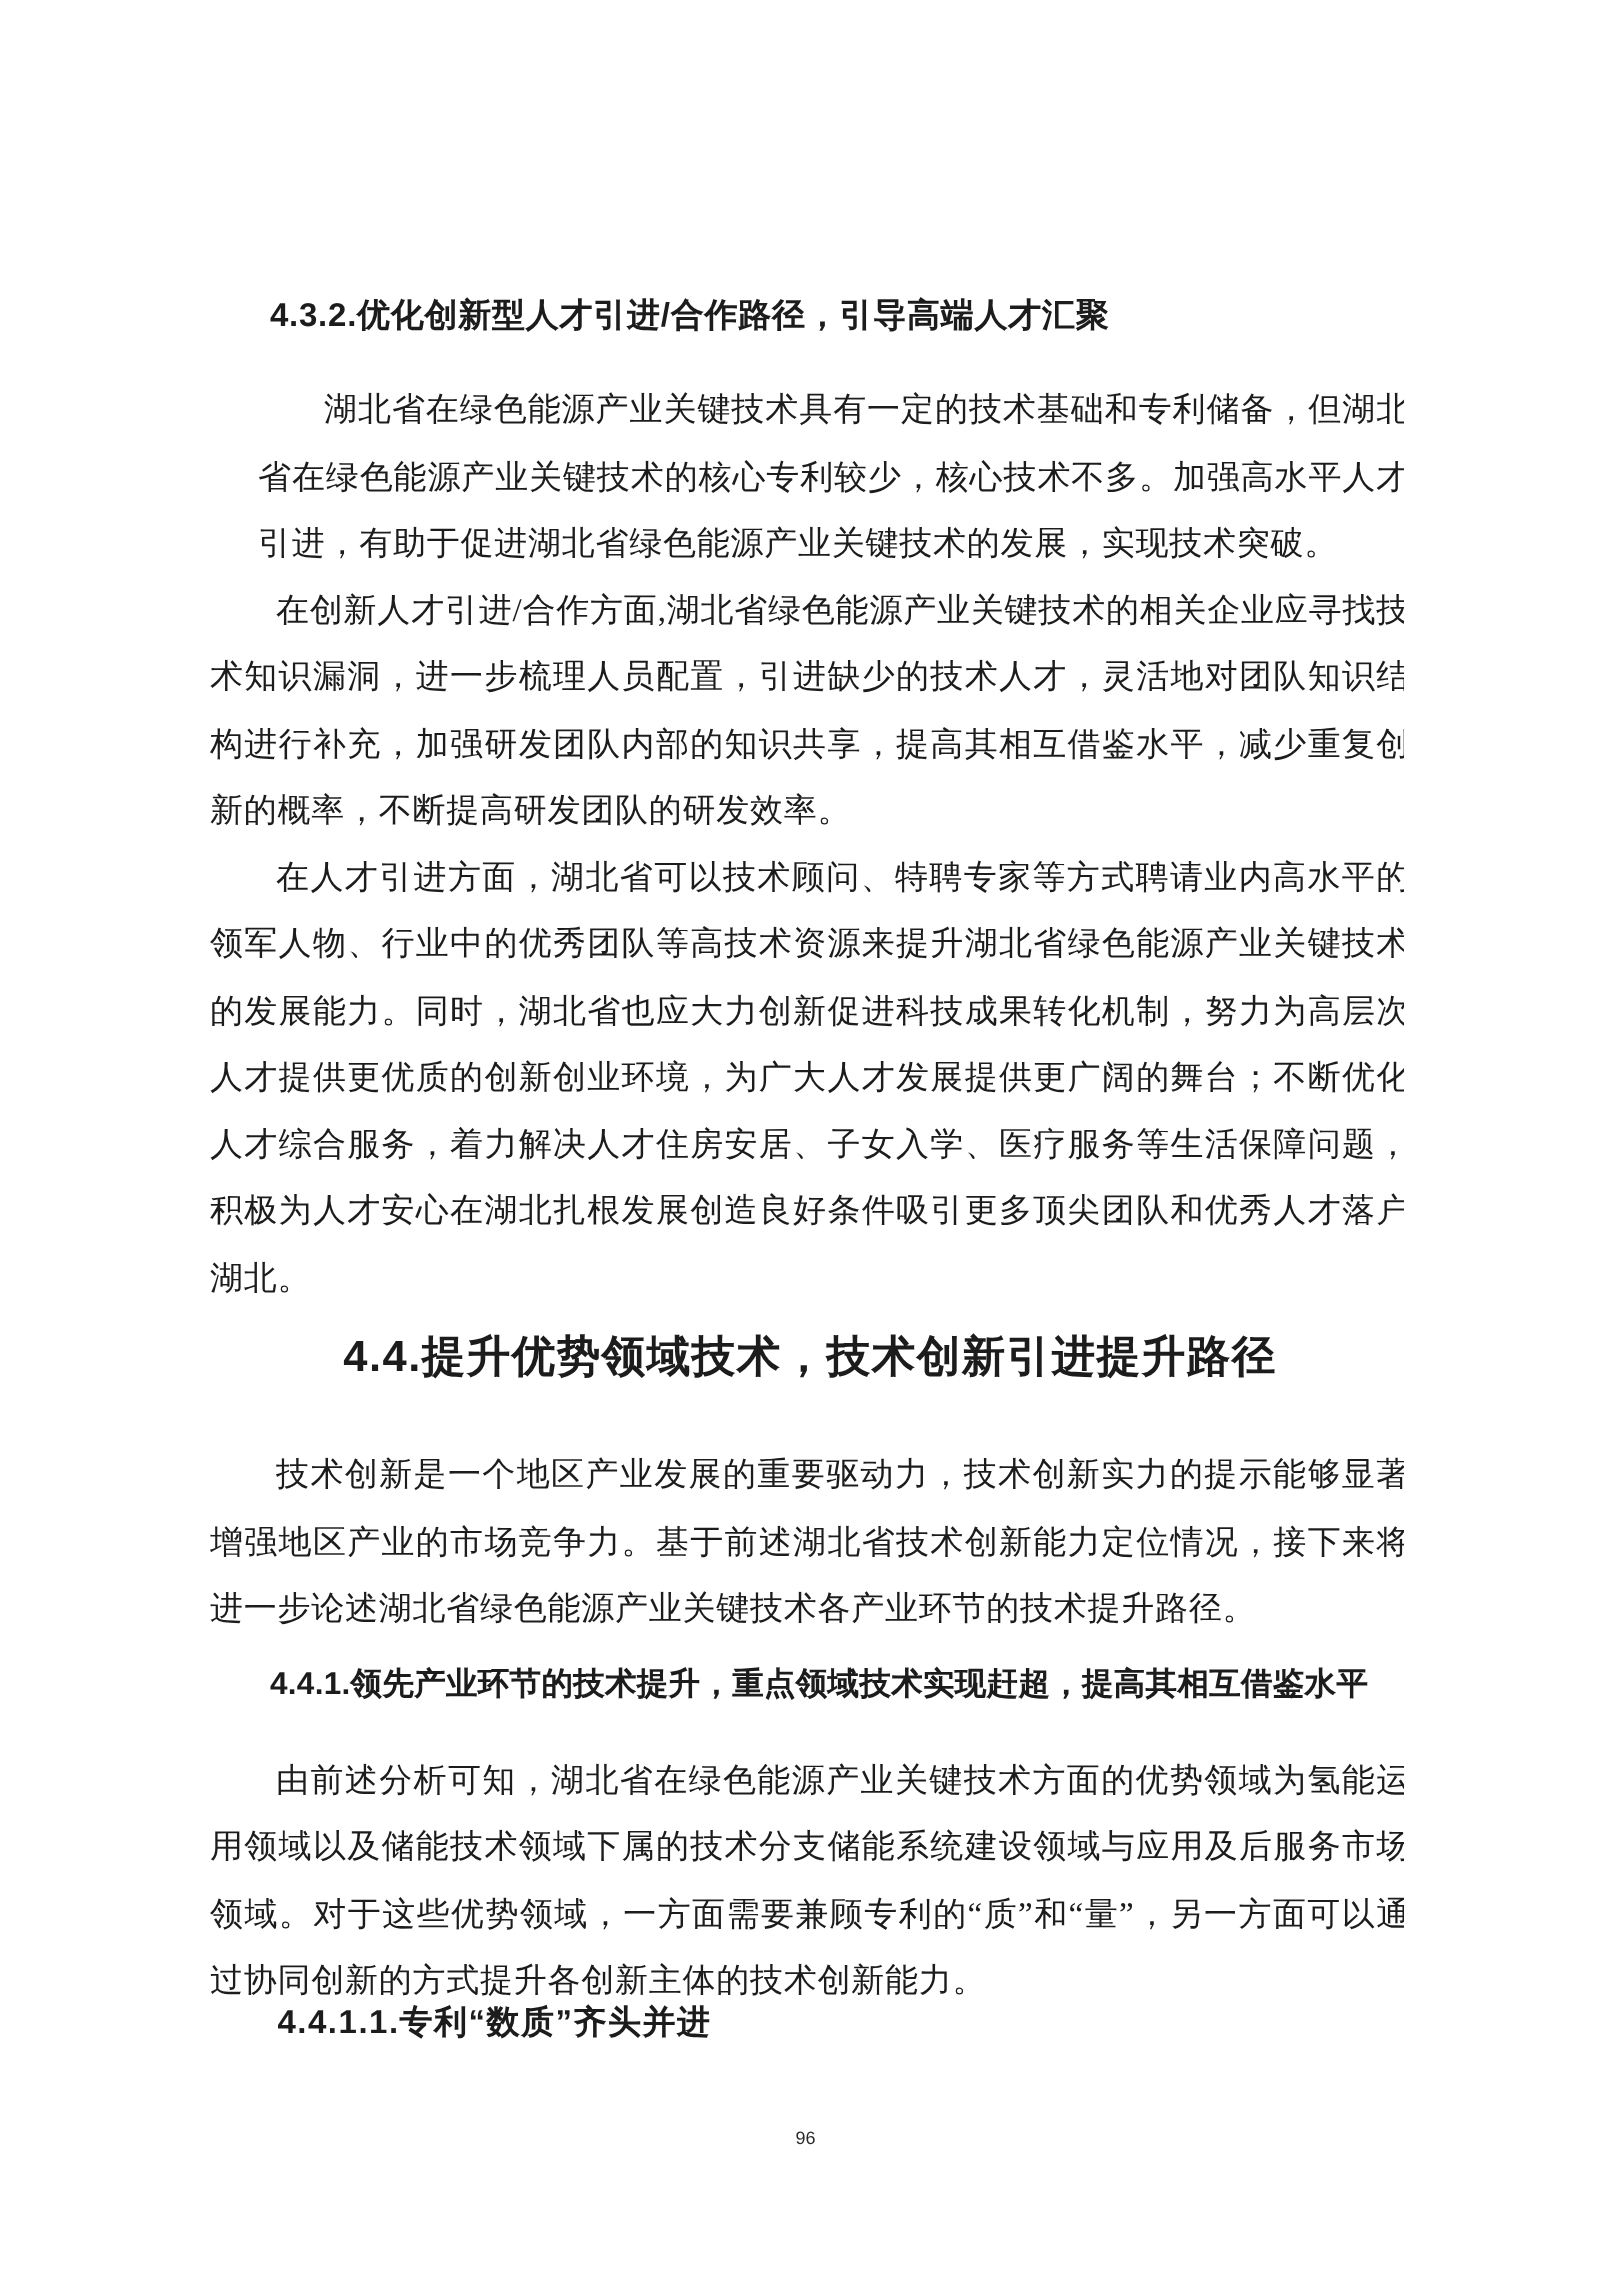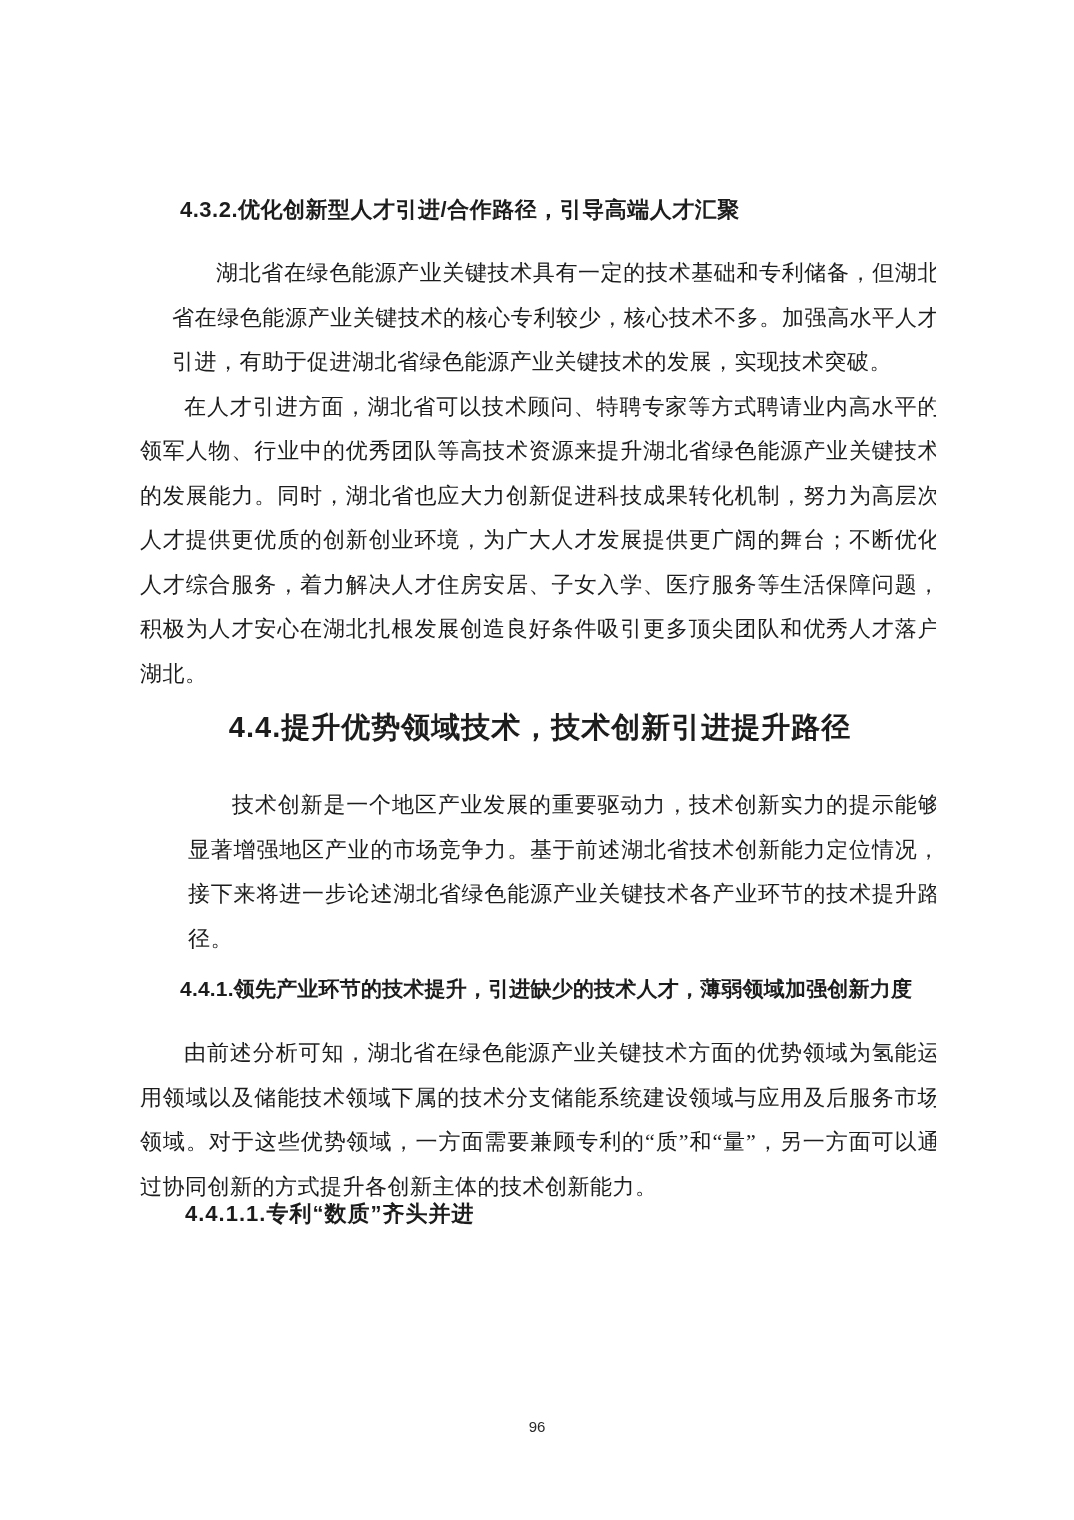--- a/index.html
+++ b/index.html
@@ -27,21 +27,21 @@
     margin: 0;
     font-family: "Liberation Serif", "DejaVu Serif", serif;
     font-size: 22px;
     line-height: 44.5px;
     text-indent: 2em;
     text-align: justify;
     letter-spacing: 0.5px;
     word-break: break-all;
   }
   .body-p.after-heading { margin-top: 26px; margin-left: 32px; }
-  .body-p.after-h2 { margin-top: 36px; margin-left: 48px; }
+  .body-p.after-h2 { margin-top: 36px; }
   .body-p.after-h3 { margin-top: 27px; }
   
   .h-sub {
     margin: 0;
     padding-left: 40px;
     font-family: "Liberation Sans", "DejaVu Sans", sans-serif;
     font-weight: 700;
     font-size: 22px;
     line-height: 30px;
     letter-spacing: 0.5px;
@@ -74,42 +74,43 @@
     line-height: 30px;
     letter-spacing: 1px;
   }
   .footer {
     position: absolute;
     left: 0;
     top: 1418px;
     width: 1074px;
     text-align: center;
     font-family: "Liberation Sans", "DejaVu Sans", sans-serif;
-    font-size: 15px;
+    font-size: 12px;
     color: #2a2a2a;
   }
 </style>
 </head>
 <body>
 
 <div class="page">
   <div class="content">
 
     <h3 class="h-sub">4.3.2.优化创新型人才引进/合作路径，引导高端人才汇聚</h3>
 
     <p class="body-p after-heading">湖北省在绿色能源产业关键技术具有一定的技术基础和专利储备，但湖北省在绿色能源产业关键技术的核心专利较少，核心技术不多。加强高水平人才引进，有助于促进湖北省绿色能源产业关键技术的发展，实现技术突破。</p>
 
+    <p class="body-p">在创新人才引进/合作方面,湖北省绿色能源产业关键技术的相关企业应寻找技术知识漏洞，进一步梳理人员配置，引进缺少的技术人才，灵活地对团队知识结构进行补充，加强研发团队内部的知识共享，提高其相互借鉴水平，减少重复创新的概率，不断提高研发团队的研发效率。</p>
 
     <p class="body-p">在人才引进方面，湖北省可以技术顾问、特聘专家等方式聘请业内高水平的领军人物、行业中的优秀团队等高技术资源来提升湖北省绿色能源产业关键技术的发展能力。同时，湖北省也应大力创新促进科技成果转化机制，努力为高层次人才提供更优质的创新创业环境，为广大人才发展提供更广阔的舞台；不断优化人才综合服务，着力解决人才住房安居、子女入学、医疗服务等生活保障问题，积极为人才安心在湖北扎根发展创造良好条件吸引更多顶尖团队和优秀人才落户湖北。</p>
 
     <h2 class="h-main">4.4.提升优势领域技术，技术创新引进提升路径</h2>
 
     <p class="body-p after-h2">技术创新是一个地区产业发展的重要驱动力，技术创新实力的提示能够显著增强地区产业的市场竞争力。基于前述湖北省技术创新能力定位情况，接下来将进一步论述湖北省绿色能源产业关键技术各产业环节的技术提升路径。</p>
 
-    <h3 class="h-sub3">4.4.1.领先产业环节的技术提升，引进缺少的技术人才，薄弱领域加强创新力度</h3>
+    <h3 class="h-sub3">4.4.1.领先产业环节的技术提升，重点领域技术实现赶超，提高其相互借鉴水平</h3>
 
     <p class="body-p after-h3">由前述分析可知，湖北省在绿色能源产业关键技术方面的优势领域为氢能运用领域以及储能技术领域下属的技术分支储能系统建设领域与应用及后服务市场领域。对于这些优势领域，一方面需要兼顾专利的“质”和“量”，另一方面可以通过协同创新的方式提升各创新主体的技术创新能力。</p>
 
     <h4 class="h-sub4">4.4.1.1.专利“数质”齐头并进</h4>
 
   </div>
 
   <div class="footer">96</div>
 </div>
 

